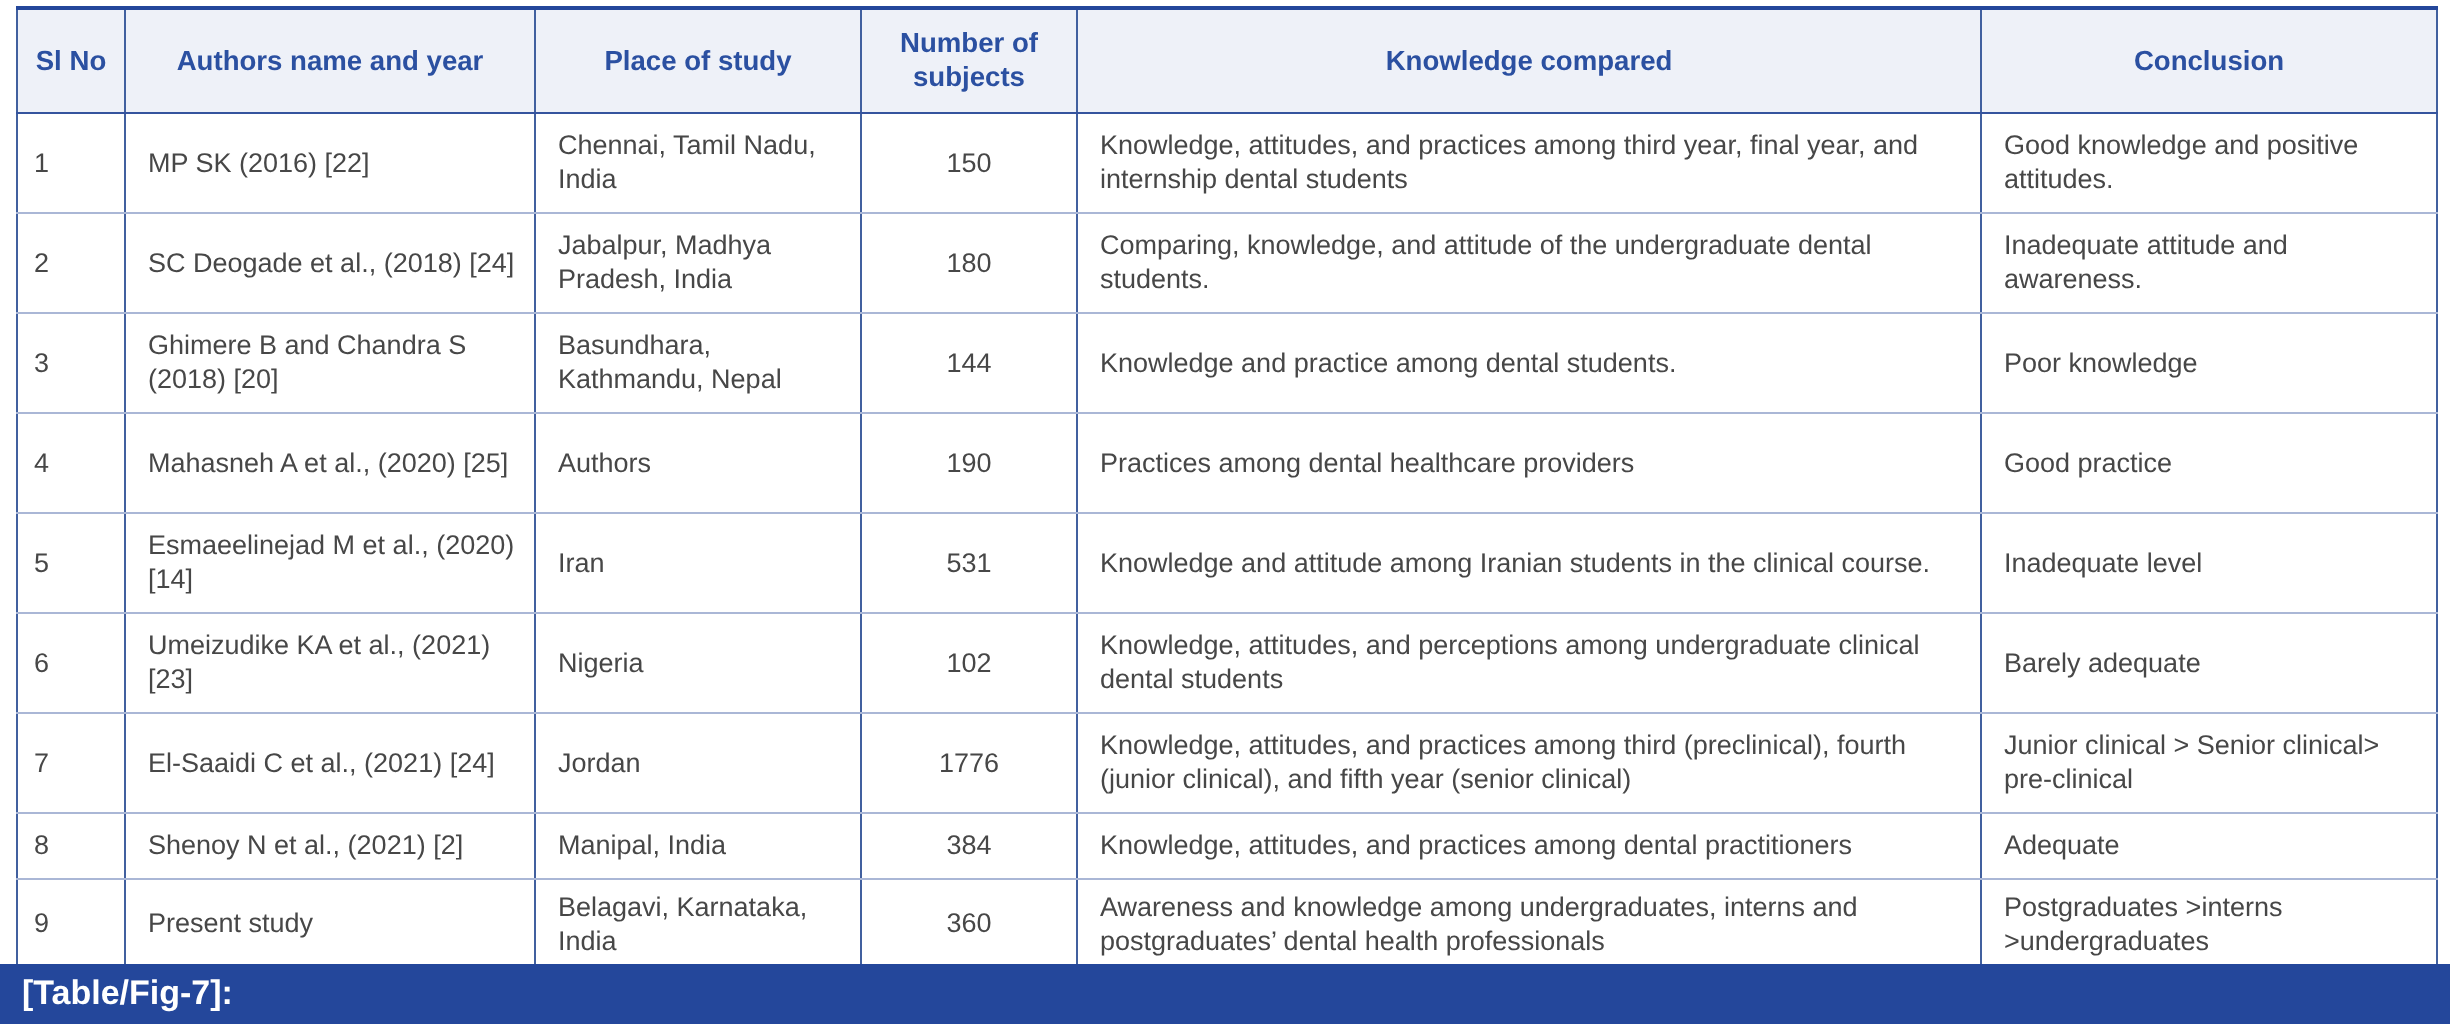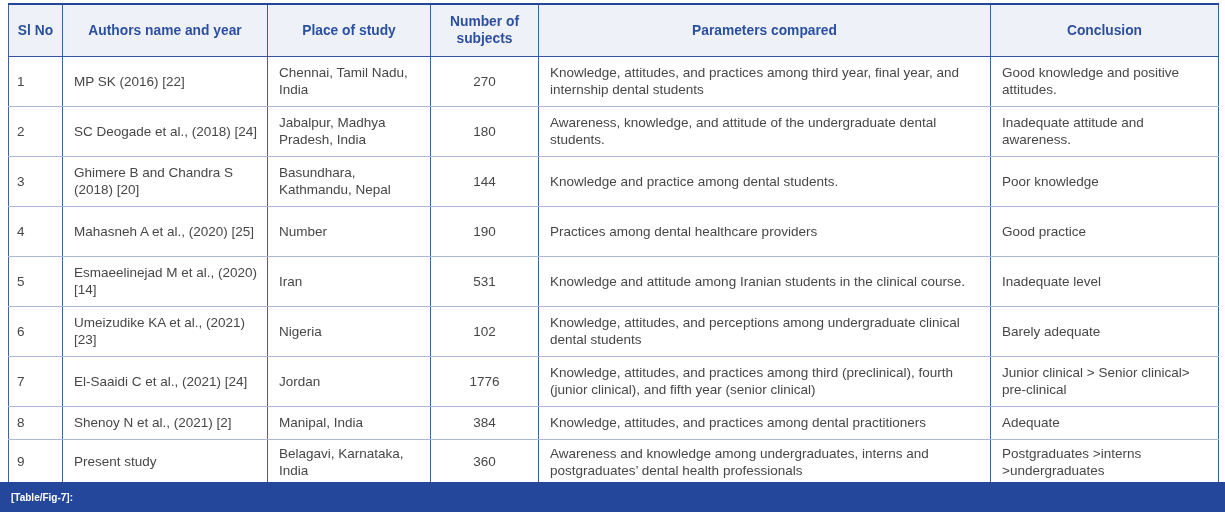--- a/index.html
+++ b/index.html
@@ -50,21 +50,21 @@
   .study-table tbody tr.short{height:33px;}
   .study-table tbody tr.mid{height:45px;}
   .study-table td.c-sl{padding-left:8px;}
   .study-table td.c-num{text-align:center;padding-left:4px;padding-right:4px;}
   .caption-bar{
     position:absolute;left:0;top:482px;
     width:1225px;height:30px;
     background:#24479b;
     color:#ffffff;
     display:flex;align-items:center;
-    font-size:10px;
+    font-size:17px;
     box-sizing:border-box;
     padding-left:11px;
   }
   .caption-bar .cap-label{font-weight:bold;margin-right:6px;white-space:nowrap;}
 </style>
 </head>
 <body>
 
 <div class="page">
 
@@ -76,53 +76,53 @@
       <col style="width:108px">
       <col style="width:452px">
       <col style="width:228px">
     </colgroup>
     <thead>
       <tr>
         <th>Sl No</th>
         <th>Authors name and year</th>
         <th>Place of study</th>
         <th>Number of subjects</th>
-        <th>Parameters compared</th>
+        <th>Knowledge compared</th>
         <th>Conclusion</th>
       </tr>
     </thead>
     <tbody>
       <tr>
         <td class="c-sl">1</td>
         <td>MP SK (2016) [22]</td>
         <td>Chennai, Tamil Nadu, India</td>
-        <td class="c-num">270</td>
+        <td class="c-num">150</td>
         <td>Knowledge, attitudes, and practices among third year, final year, and internship dental students</td>
         <td>Good knowledge and positive attitudes.</td>
       </tr>
       <tr>
         <td class="c-sl">2</td>
         <td>SC Deogade et al., (2018) [24]</td>
         <td>Jabalpur, Madhya Pradesh, India</td>
         <td class="c-num">180</td>
-        <td>Awareness, knowledge, and attitude of the undergraduate dental students.</td>
+        <td>Comparing, knowledge, and attitude of the undergraduate dental students.</td>
         <td>Inadequate attitude and awareness.</td>
       </tr>
       <tr>
         <td class="c-sl">3</td>
         <td>Ghimere B and Chandra S (2018) [20]</td>
         <td>Basundhara, Kathmandu, Nepal</td>
         <td class="c-num">144</td>
         <td>Knowledge and practice among dental students.</td>
         <td>Poor knowledge</td>
       </tr>
       <tr>
         <td class="c-sl">4</td>
         <td>Mahasneh A et al., (2020) [25]</td>
-        <td>Number</td>
+        <td>Authors</td>
         <td class="c-num">190</td>
         <td>Practices among dental healthcare providers</td>
         <td>Good practice</td>
       </tr>
       <tr>
         <td class="c-sl">5</td>
         <td>Esmaeelinejad M et al., (2020) [14]</td>
         <td>Iran</td>
         <td class="c-num">531</td>
         <td>Knowledge and attitude among Iranian students in the clinical course.</td>

